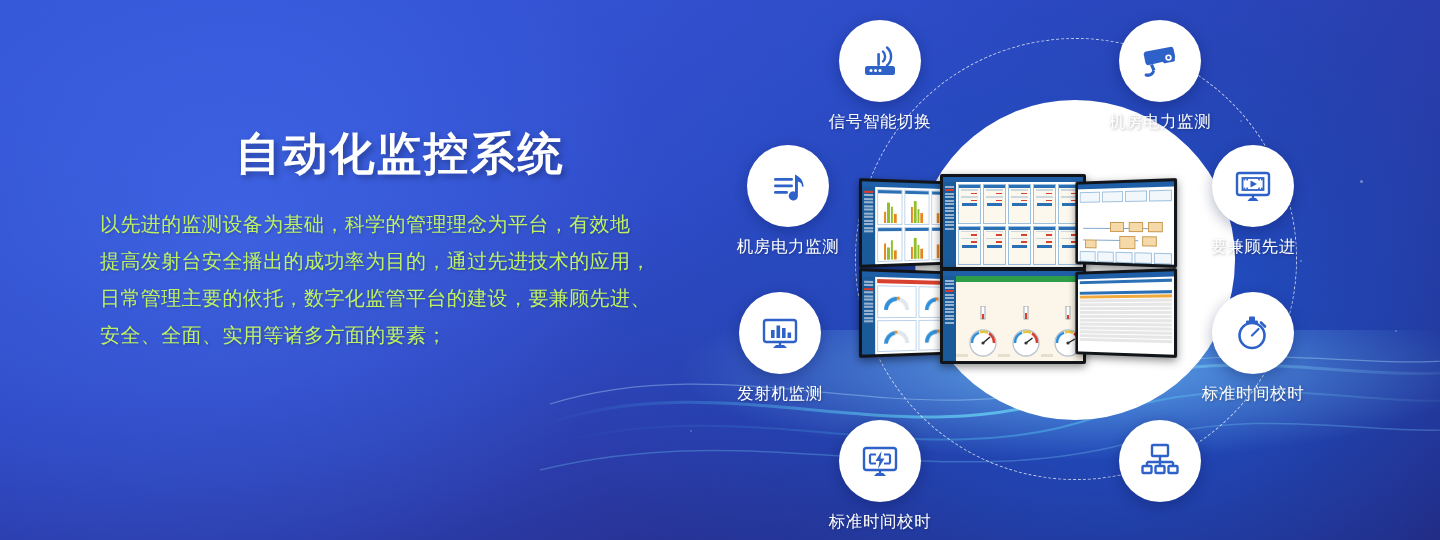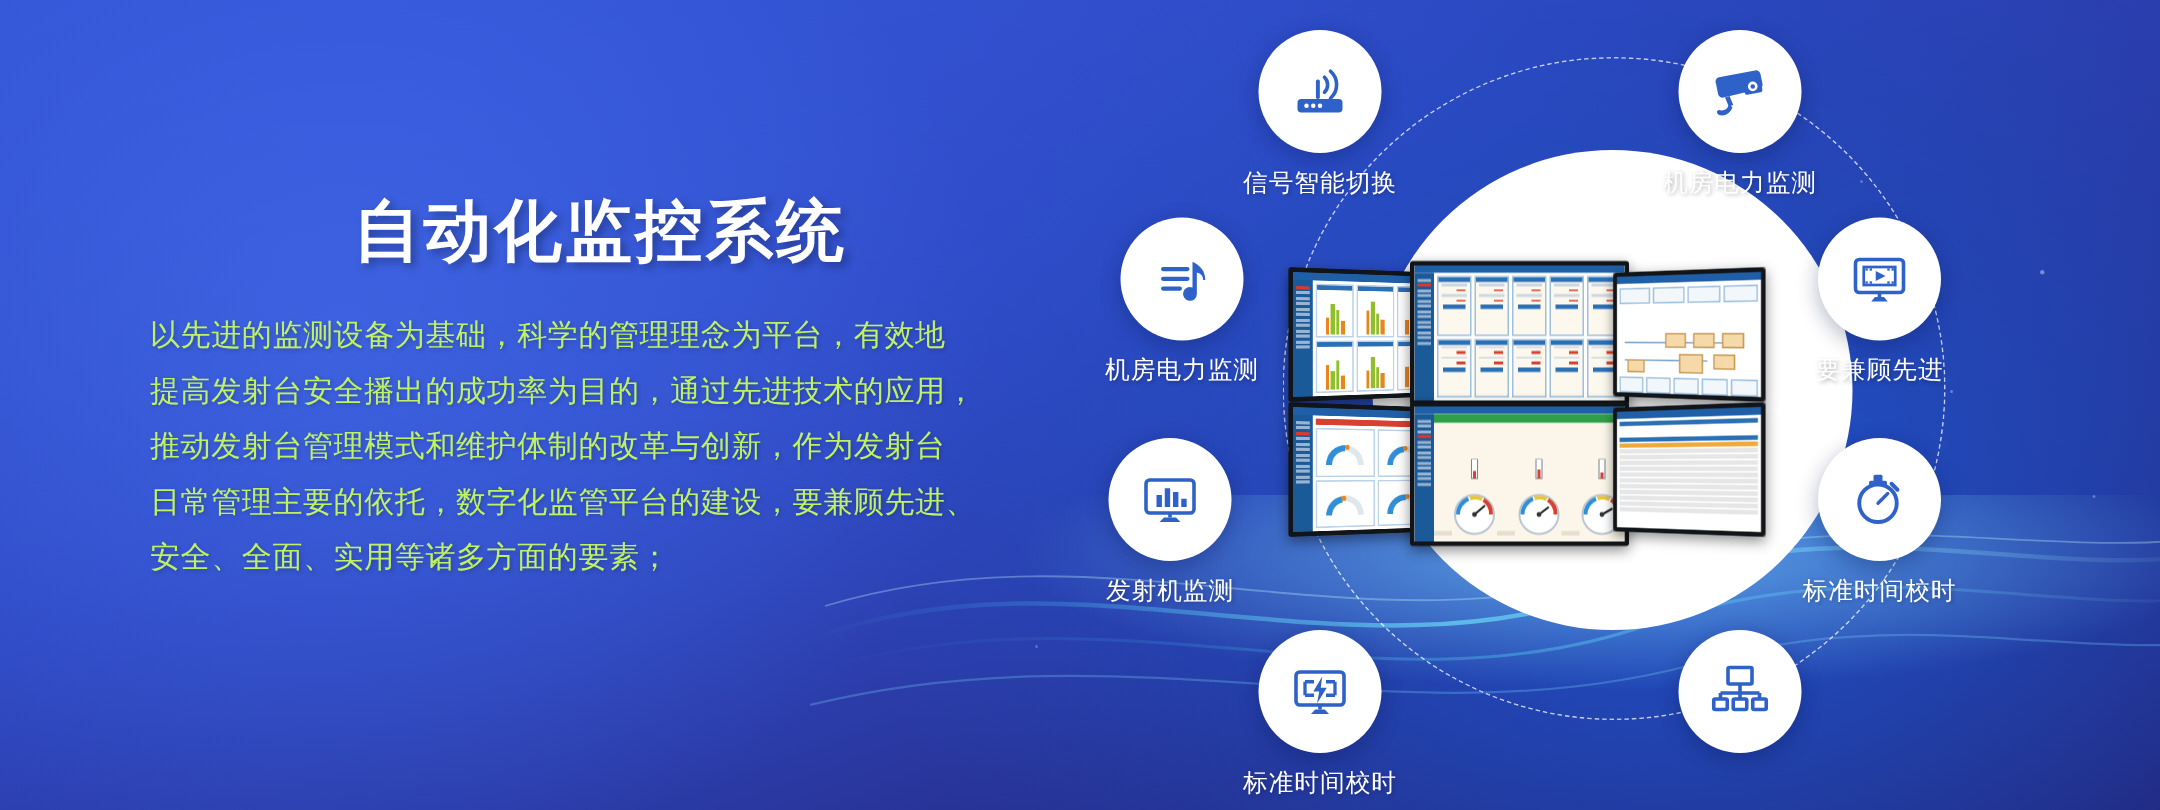--- a/index.html
+++ b/index.html
@@ -233,21 +233,20 @@
   <div class="bg-spark" style="left:1395px;top:330px;width:2px;height:2px;opacity:.5"></div>
   <div class="bg-spark" style="left:1240px;top:120px;width:2px;height:2px;opacity:.5"></div>
   <div class="bg-spark" style="left:690px;top:430px;width:2px;height:2px;opacity:.45"></div>
   <div class="bg-spark" style="left:1180px;top:470px;width:2px;height:2px;opacity:.45"></div>
 
   <div class="copy">
     <h1 class="title">自动化监控系统</h1>
     <p class="para">
       <span class="para-line">以先进的监测设备为基础，科学的管理理念为平台，有效地</span>
       <span class="para-line">提高发射台安全播出的成功率为目的，通过先进技术的应用，</span>
-      <span class="para-line">推动发射台管理模式和维护体制的改革与创新，作为发射台</span>
       <span class="para-line">日常管理主要的依托，数字化监管平台的建设，要兼顾先进、</span>
       <span class="para-line">安全、全面、实用等诸多方面的要素；</span>
     </p>
   </div>
 
   <div class="stage">
 
     <div class="ring-disc"></div>
     <div class="ring-dashed"></div>
 

